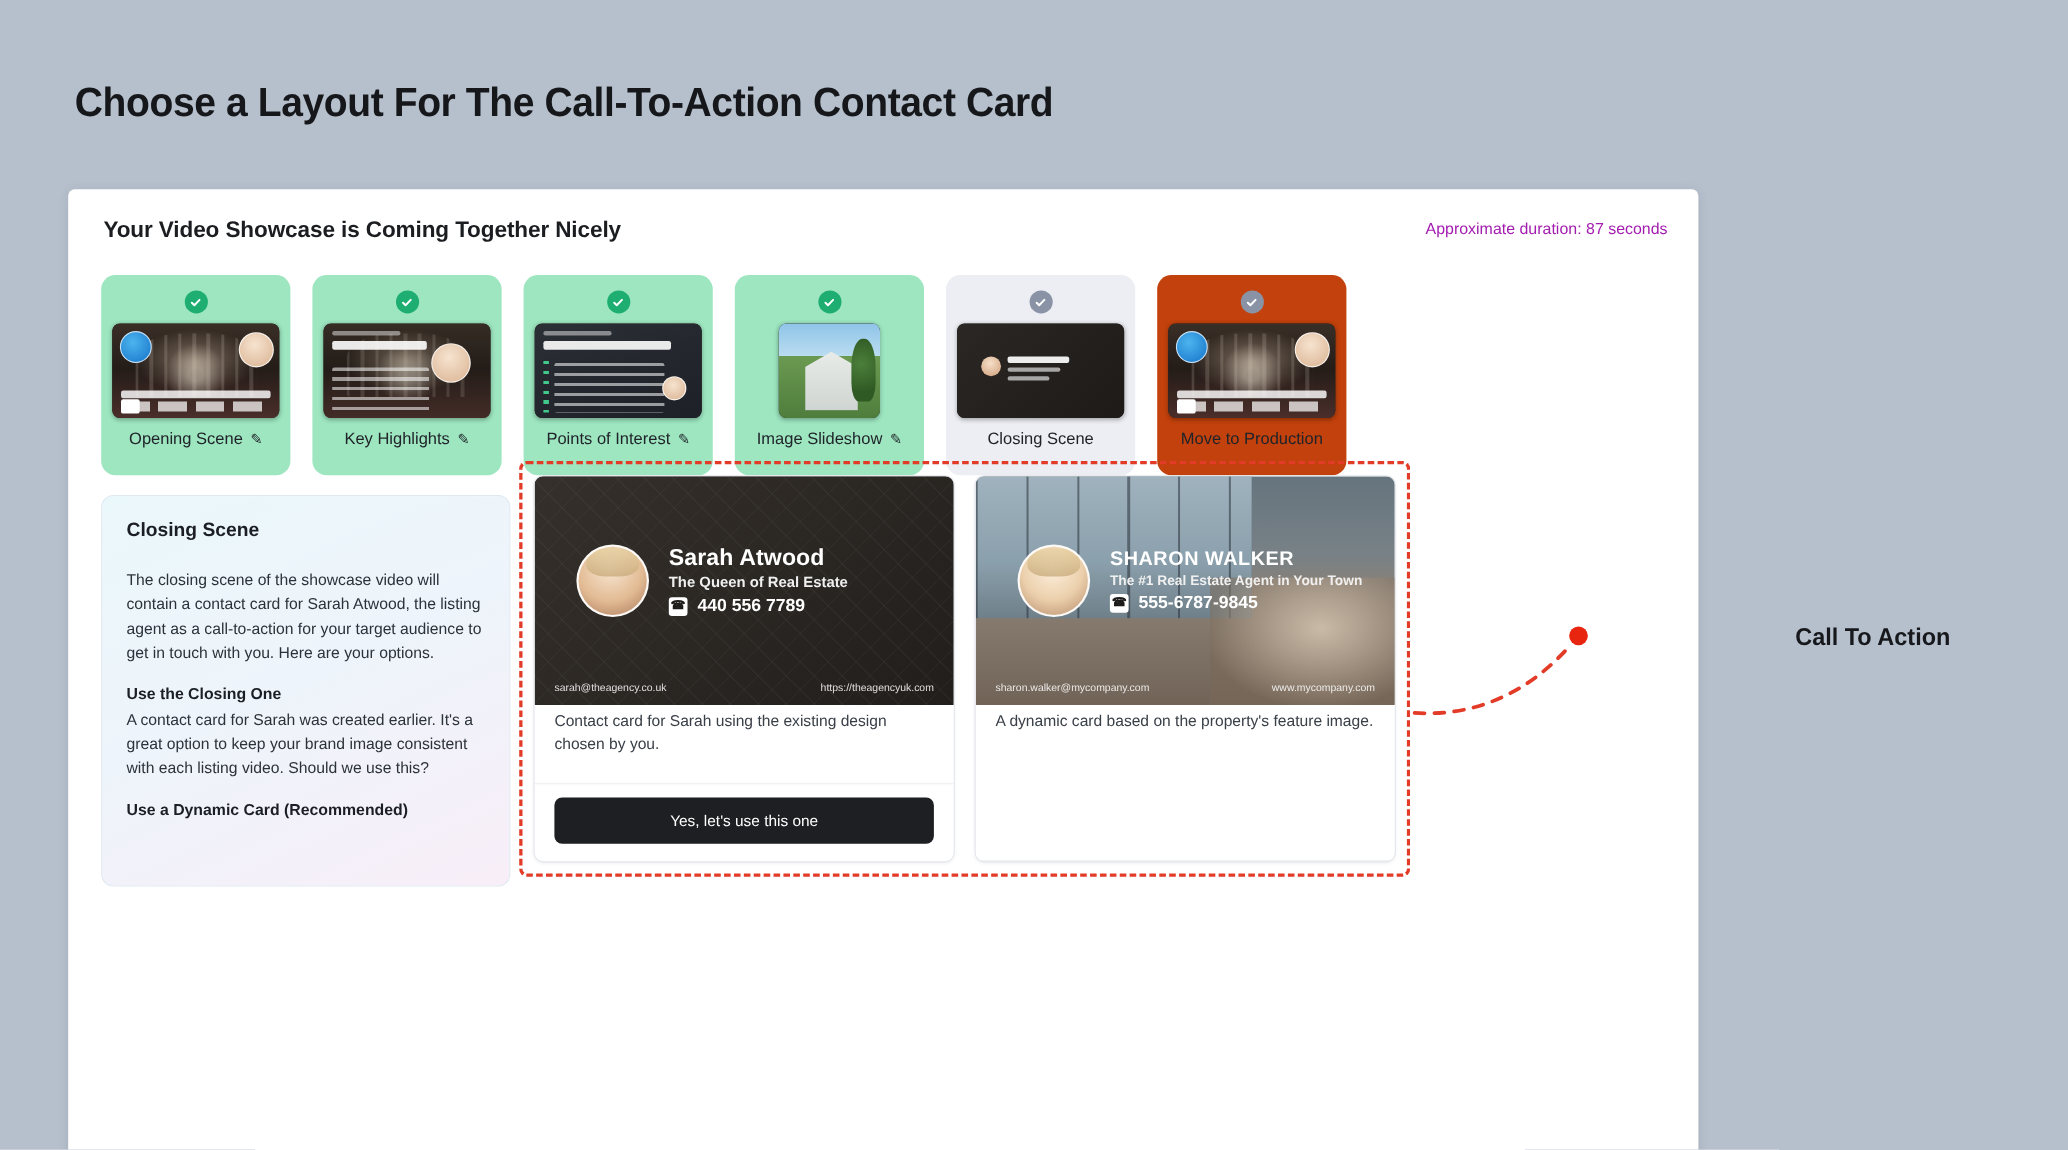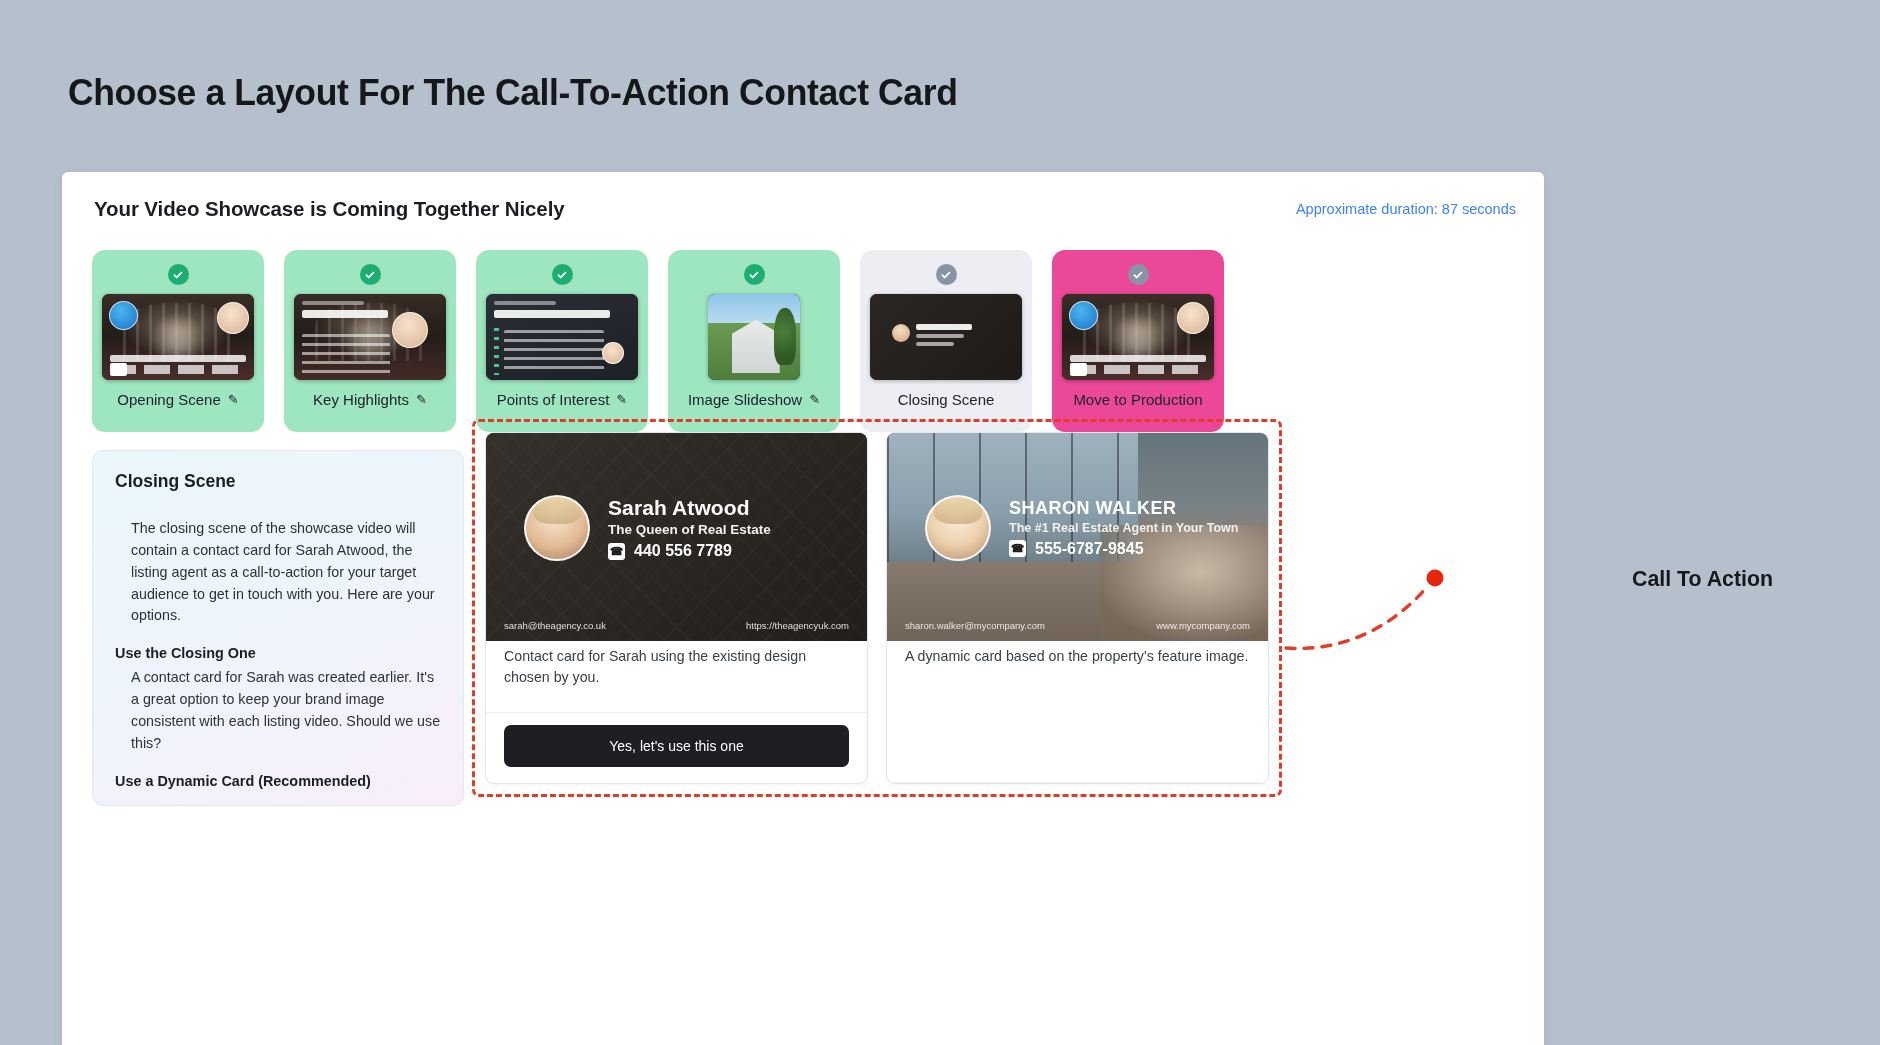--- a/index.html
+++ b/index.html
@@ -52,21 +52,21 @@
     justify-content: space-between;
   }
   .panel-title {
     font-size: 20.5px;
     font-weight: bold;
     color: #1b1d21;
     letter-spacing: -0.1px;
   }
   .panel-duration {
     font-size: 14.5px;
-    color: #3b82f6;
+    color: #a21caf;
   }
 
   
   .scene-strip {
     position: absolute;
     left: 30px;
     top: 78px;
     right: 16px;
     display: flex;
     gap: 20px;
@@ -77,21 +77,21 @@
     padding: 14px 8px 0 8px;
     box-sizing: border-box;
     height: 182px;
     display: flex;
     flex-direction: column;
     align-items: center;
     position: relative;
   }
   .scene-card.green { background: #9de6c0; }
   .scene-card.grey  { background: #eceef3; }
-  .scene-card.pink  { background: #ec4899; }
+  .scene-card.pink  { background: #c2410c; }
 
   .check {
     width: 21px; height: 21px;
     border-radius: 50%;
     display: flex; align-items: center; justify-content: center;
     margin-bottom: 9px;
     flex: none;
   }
   .check.on  { background: #1fae72; }
   .check.off { background: #8a93a6; }
@@ -231,21 +231,21 @@
   .info-panel {
     width: 372px;
     background: linear-gradient(155deg, #eaf7fb 0%, #eef4fb 48%, #f8eef8 100%);
     border: 1px solid #dfe9f1;
     border-radius: 11px;
     padding: 20px 22px 18px 22px;
     box-sizing: border-box;
     height: 356px;
   }
   .info-h1 { font-size: 17.5px; font-weight: bold; color: #1b1f25; margin: 0 0 26px 0; }
-  .info-p  { font-size: 14.3px; line-height: 1.53; color: #2c323a; margin: 0 0 18px 16px; }
+  .info-p  { font-size: 14.3px; line-height: 1.53; color: #2c323a; margin: 0 0 18px 0; }
   .info-h2 { font-size: 14.4px; font-weight: bold; color: #1b1f25; margin: 0 0 6px 0; }
 
   
   .cta-region {
     position: absolute;
     left: 472px;
     top: 419px;
     width: 810px;
     height: 378px;
     border: 3px dashed #e23b28;

